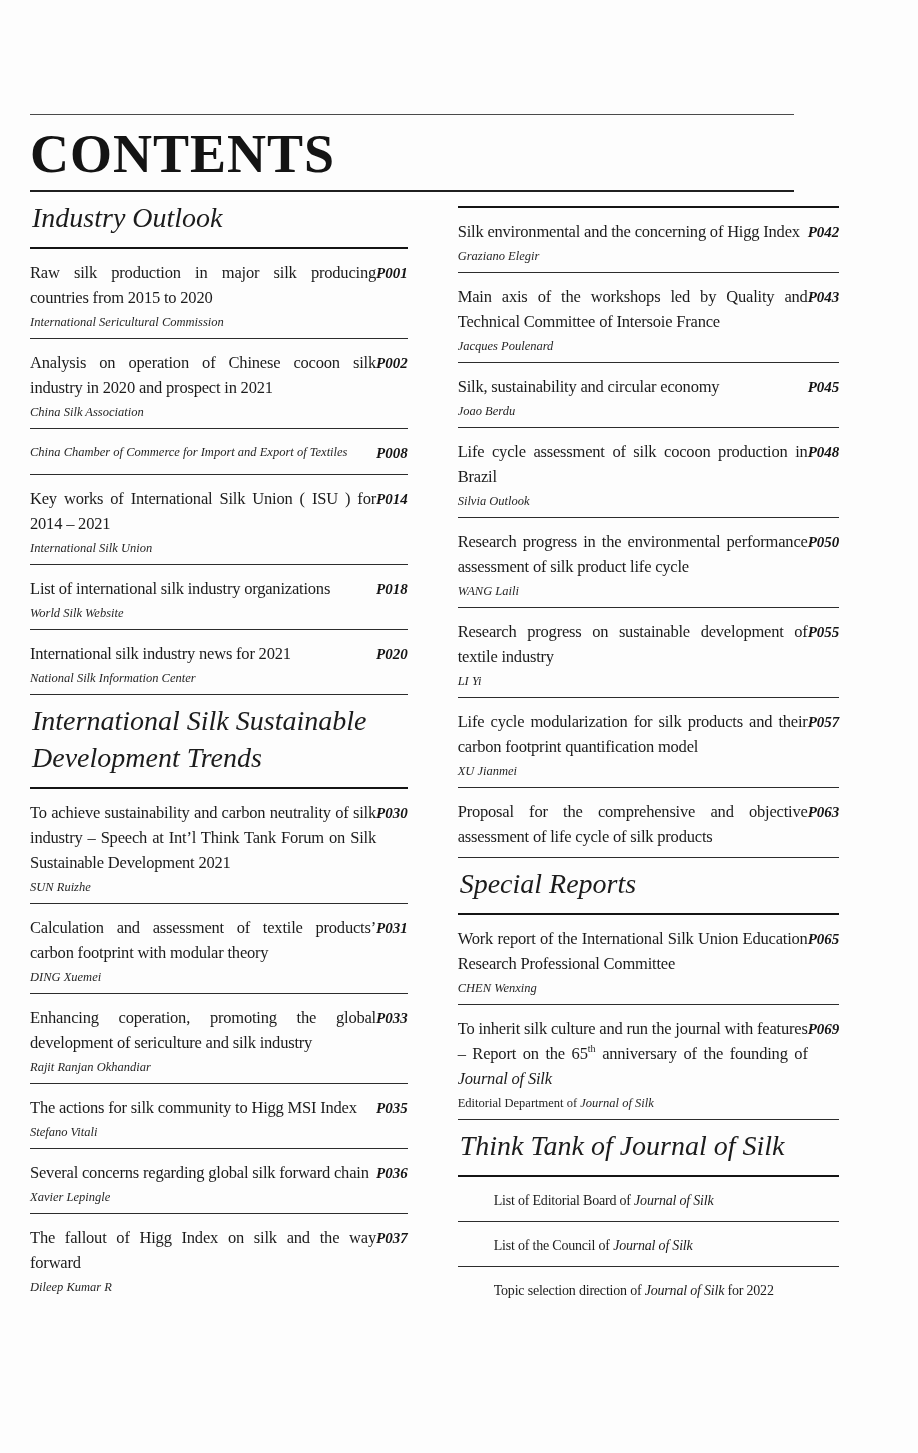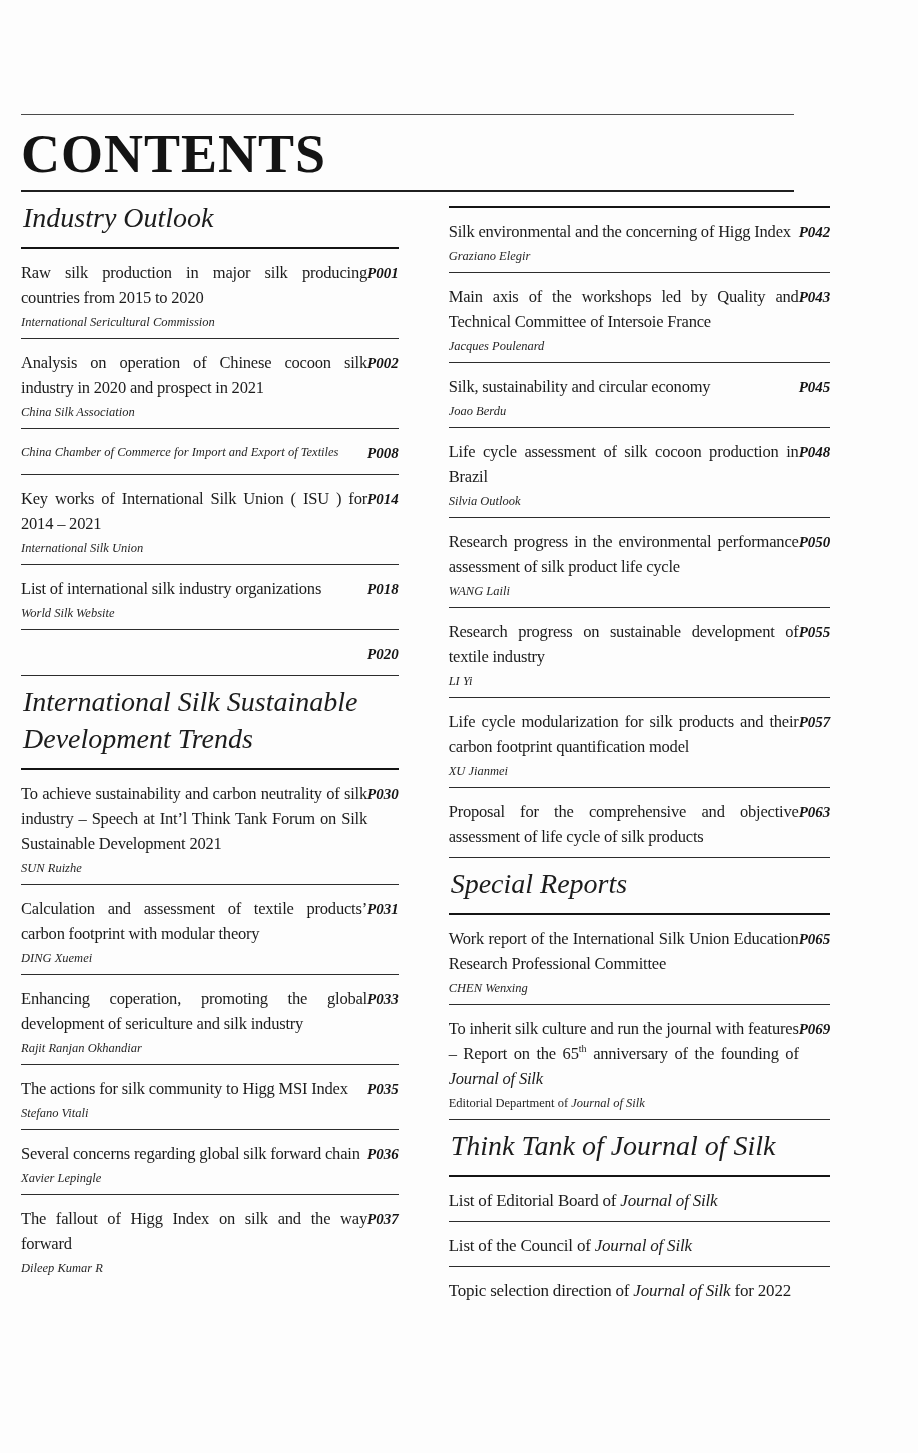--- a/index.html
+++ b/index.html
@@ -5,21 +5,21 @@
   html, body { margin: 0; padding: 0; }
   body {
     width: 918px; height: 1453px;
     background: #fdfdfd;
     color: #1b1b1b;
     font-family: "Liberation Serif", "DejaVu Serif", serif;
     overflow: hidden;
     position: relative;
   }
   .page {
-    padding: 0 28px 0 21px;
+    padding: 0 28px 0 30px;
     box-sizing: border-box;
     width: 822px;
   }
   .rule-top {
     margin-top: 114px;
     border-top: 1.5px solid #4a4a4a;
   }
   .contents-title {
     margin: 6px 0 0 0;
     font-size: 54px;
@@ -87,21 +87,21 @@
     color: #141414;
     white-space: nowrap;
   }
   .italic { font-style: italic; }
   sup.sup-th {
     font-size: 10px;
     line-height: 0;
     vertical-align: 7px;
     letter-spacing: 0;
   }
-  .plain-item .entry-title { font-size: 17px; }
+  .plain-item .entry-title { font-size: 14px; margin-left: 36px; }
 </style>
 </head>
 <body>
 
 <div class="page">
 
   <div class="rule-top"></div>
 
   <h1 class="contents-title">CONTENTS</h1>
 
@@ -146,20 +146,24 @@
 
       <div class="entry">
         <div class="entry-main">
           <div class="entry-title">List of international silk industry organizations</div>
           <div class="entry-author">World Silk Website</div>
         </div>
         <div class="entry-page">P018</div>
       </div>
 
       <div class="entry">
+        <div class="entry-main">
+          <div class="entry-title">International silk industry news for 2021</div>
+          <div class="entry-author">National Silk Information Center</div>
+        </div>
         <div class="entry-page">P020</div>
       </div>
 
       <div class="section-heading">International Silk Sustainable Development Trends</div>
 
       <div class="entry">
         <div class="entry-main">
           <div class="entry-title">To achieve sustainability and carbon neutrality of silk industry – Speech at Int’l Think Tank Forum on Silk Sustainable Development 2021</div>
           <div class="entry-author">SUN Ruizhe</div>
         </div>

